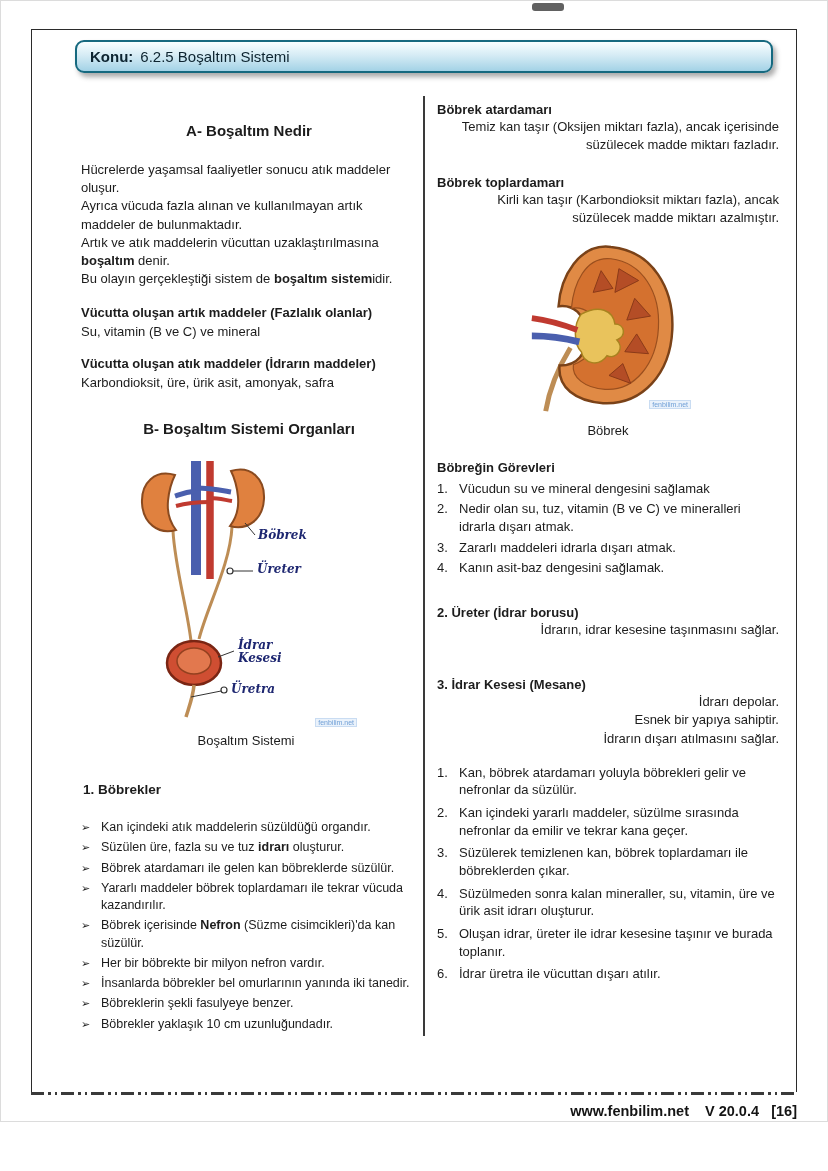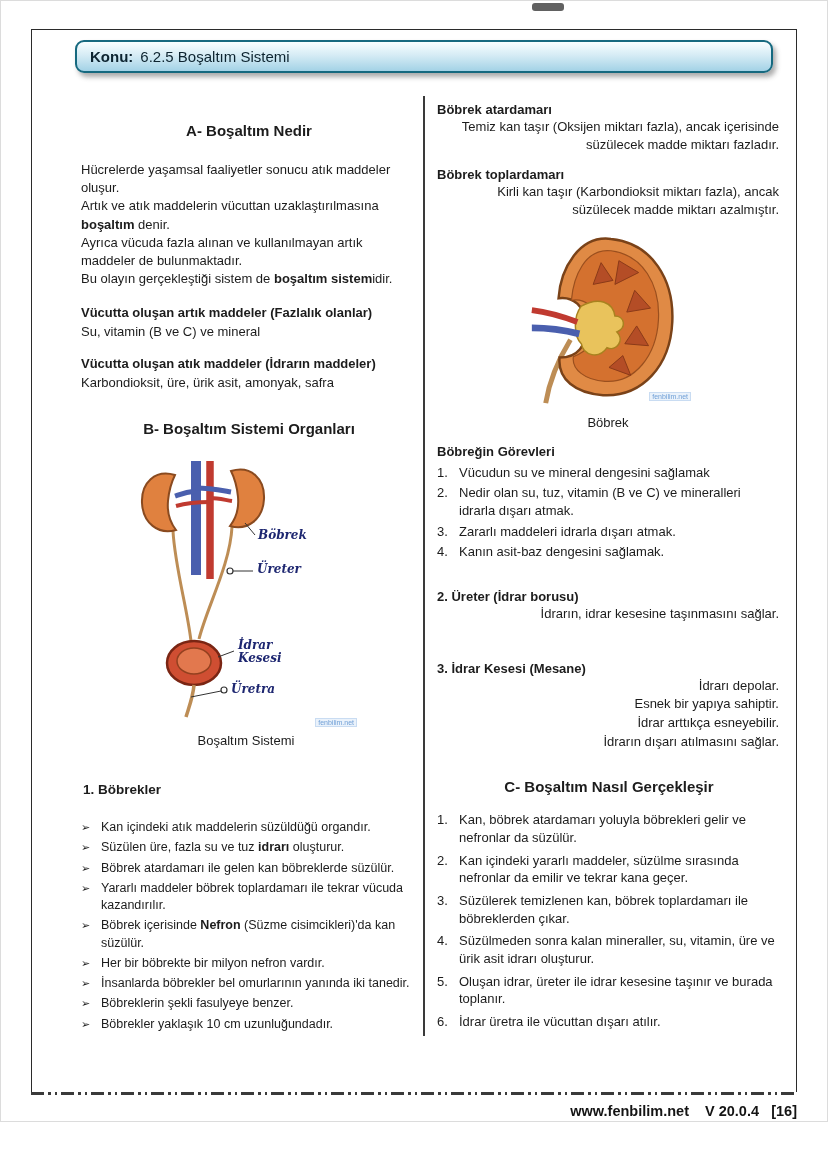--- a/index.html
+++ b/index.html
@@ -37,21 +37,21 @@
 
   
   .r-head{font-weight:bold;font-size:13px;margin-top:6px;}
   .r-text{font-size:13px;line-height:1.36;margin-top:1px;text-align:right;}
   .fig2{position:relative;width:170px;height:178px;margin:12px auto 0 auto;}
   .fig2 .watermark{right:2px;bottom:8px;}
   .numlist{margin-top:5px;font-size:13px;line-height:1.36;}
   .numitem{display:flex;margin-bottom:3px;}
   .num{width:22px;flex:none;}
   .ntext{flex:1;}
-  .sp1{margin-top:14px;}
+  .sp1{margin-top:22px;}
   .sp2{margin-top:28px;}
   .sp3{margin-top:38px;}
   .sec-title.c{margin-top:28px;margin-left:2px;}
   .numlist.cs{margin-top:16px;}
   .numlist.cs .numitem{margin-bottom:5px;}
 
   
   .foot-rule{position:absolute;left:30px;right:31px;top:1091px;height:2.5px;
       background:repeating-linear-gradient(90deg,#3a3a3a 0 13px,transparent 13px 17px,#3a3a3a 17px 19.5px,transparent 19.5px 23.5px,#3a3a3a 23.5px 26px,transparent 26px 30px);}
   .footer{position:absolute;top:1102px;left:30px;right:30px;height:26px;font-size:14.5px;font-weight:bold;color:#141414;}
@@ -72,22 +72,22 @@
     <span class="hdr-title">6.2.5 Boşaltım Sistemi</span>
   </div>
 
   <div class="columns">
 
     <div class="col left">
       <div class="sec-title">A- Boşaltım Nedir</div>
 
       <div class="para">
         <div><span>Hücrelerde yaşamsal faaliyetler sonucu atık maddeler oluşur.</span></div>
+        <div><span>Ayrıca vücuda fazla alınan ve kullanılmayan artık maddeler de bulunmaktadır.</span></div>
         <div><span>Artık ve atık maddelerin vücuttan uzaklaştırılmasına </span><b>boşaltım</b><span> denir.</span></div>
-        <div><span>Ayrıca vücuda fazla alınan ve kullanılmayan artık maddeler de bulunmaktadır.</span></div>
         <div><span>Bu olayın gerçekleştiği sistem de </span><b>boşaltım sistem</b><span>idir.</span></div>
       </div>
 
       <div class="subhead">Vücutta oluşan artık maddeler (Fazlalık olanlar)</div>
       <div class="subtext">Su, vitamin (B ve C) ve mineral</div>
 
       <div class="subhead">Vücutta oluşan atık maddeler (İdrarın maddeler)</div>
       <div class="subtext">Karbondioksit, üre, ürik asit, amonyak, safra</div>
 
       <div class="sec-title b">B- Boşaltım Sistemi Organları</div>
@@ -213,25 +213,23 @@
             <span class="ntext">Kanın asit-baz dengesini sağlamak.</span>
           </div>
       </div>
 
       <div class="r-head sp2">2. Üreter (İdrar borusu)</div>
       <div class="r-text">İdrarın, idrar kesesine taşınmasını sağlar.</div>
 
       <div class="r-head sp3">3. İdrar Kesesi (Mesane)</div>
       <div class="r-text">İdrarı depolar.</div>
       <div class="r-text">Esnek bir yapıya sahiptir.</div>
-      <div class="r-text">İdrar arttıkça esneyebilir.</div>
 
       <div class="r-text">İdrarın dışarı atılmasını sağlar.</div>
 
-      <div class="sec-title c">C- Boşaltım Nasıl Gerçekleşir</div>
       <div class="numlist cs">
         <div class="numitem">
             <span class="num">1.</span>
             <span class="ntext">Kan, böbrek atardamarı yoluyla böbrekleri gelir ve nefronlar da süzülür.</span>
           </div>
         <div class="numitem">
             <span class="num">2.</span>
             <span class="ntext">Kan içindeki yararlı maddeler, süzülme sırasında nefronlar da emilir ve tekrar kana geçer.</span>
           </div>
         <div class="numitem">

